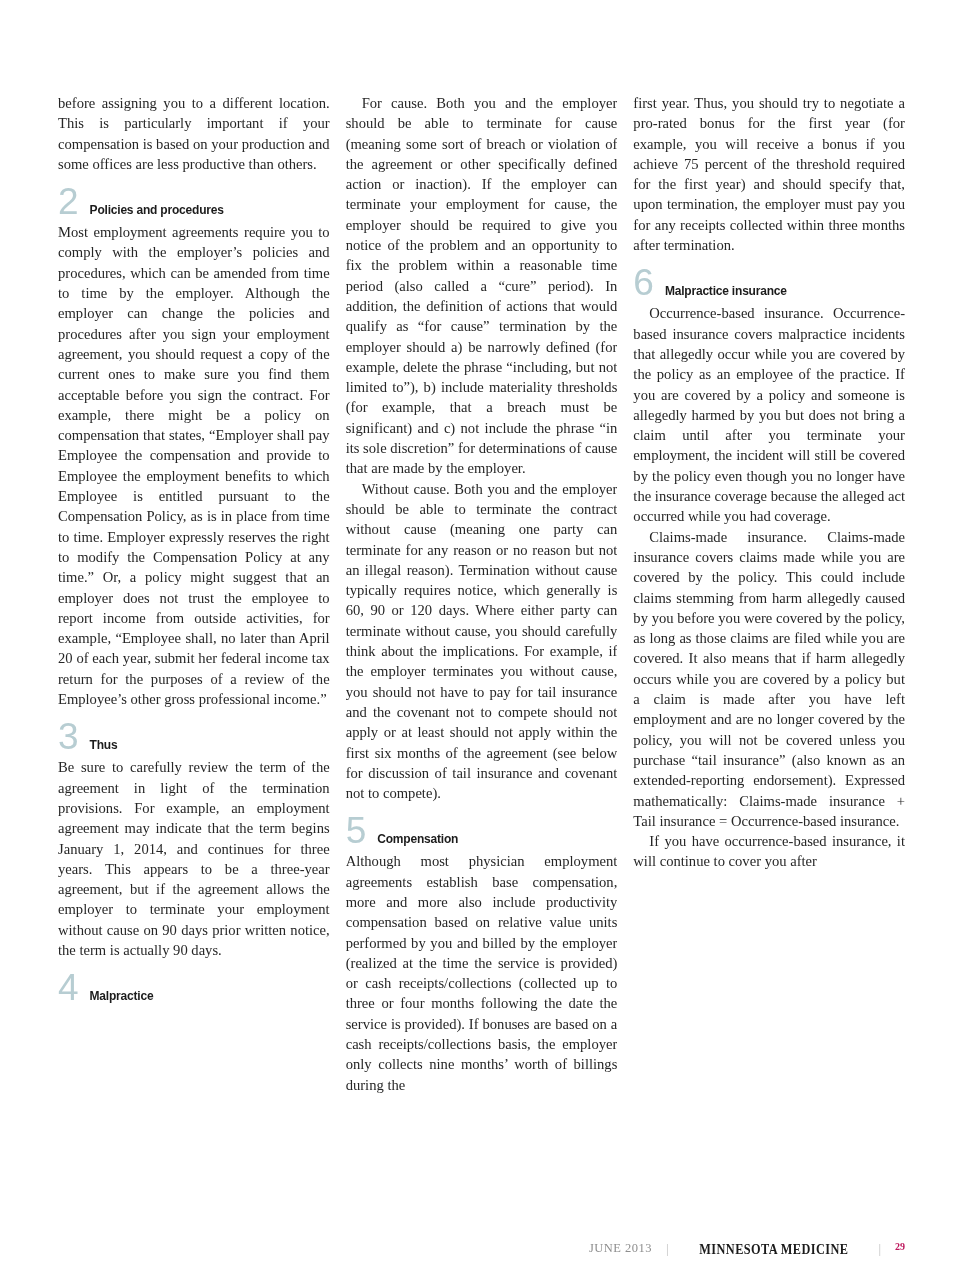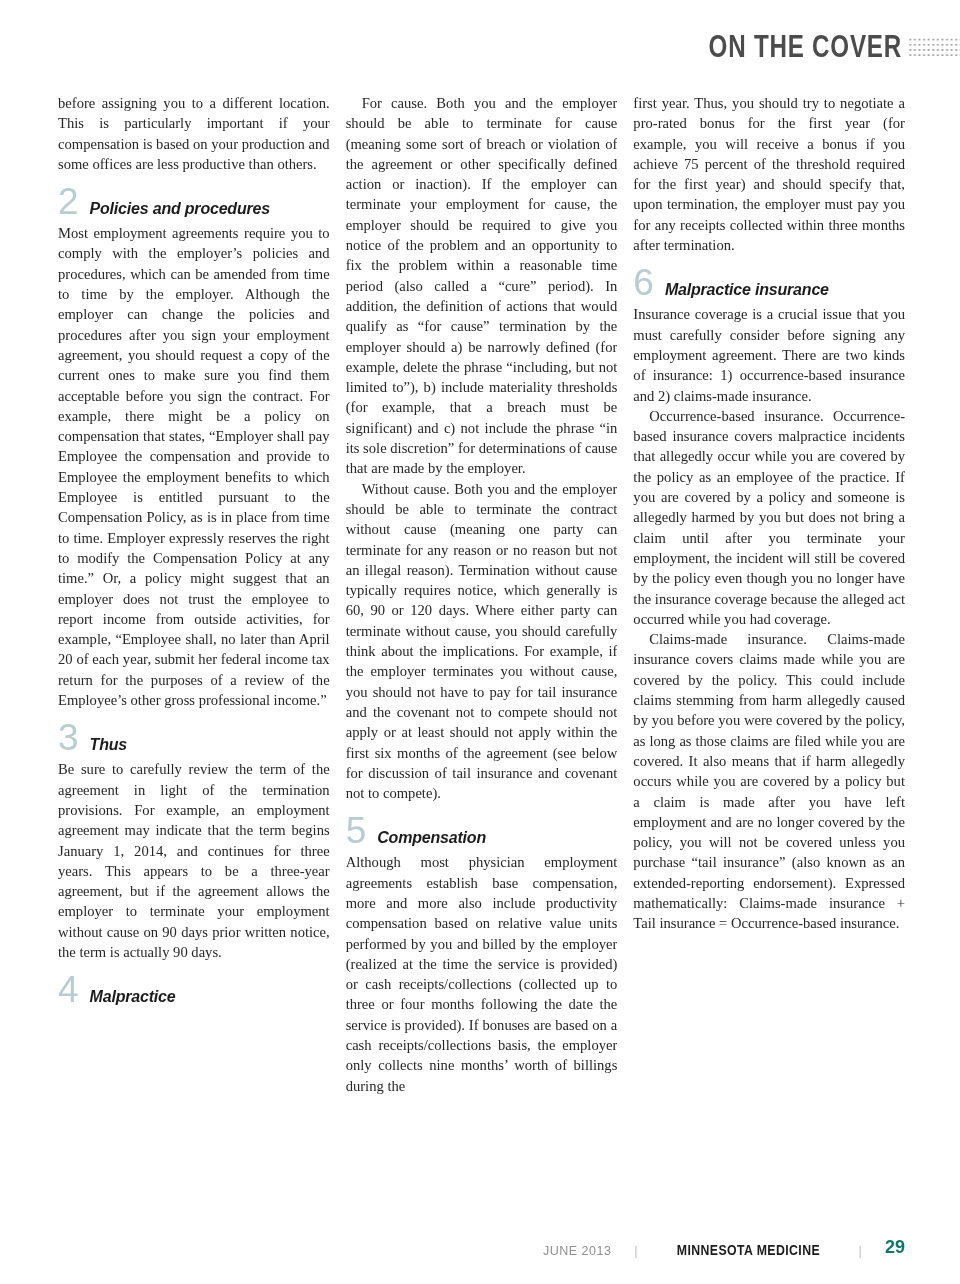--- a/index.html
+++ b/index.html
@@ -60,56 +60,51 @@
   .section-number{
     font-family:"Liberation Sans", sans-serif;
     font-weight:400;
     font-size:37px;
     line-height:30px;
     color:#b7cdd2;
   }
   .section-title{
     font-family:"Liberation Sans", sans-serif;
     font-weight:700;
-    font-size:16px;
+    font-size:12px;
     color:#1c1c1c;
     letter-spacing:-0.2px;
-    font-style:italic;
   }
 
   
   .footer{
     position:absolute;right:55px;bottom:26px;
-    display:flex;align-items:flex-end;gap:23px;
-    font-family:Liberation Sans, sans-serif;
+    display:flex;align-items:flex-start;gap:14px;
+    font-family:Liberation Serif, serif;
   }
   .footer-issue{
     font-size:12.5px;color:#8e8e8e;letter-spacing:0.5px;
   }
   .footer-sep{
     color:#c0c0c0;font-size:13px;font-weight:400;
   }
   .footer-magazine{
     font-size:15px;font-weight:700;color:#1b1b1b;letter-spacing:0.5px;
     display:inline-block;transform:scaleX(0.82);transform-origin:center;
     white-space:nowrap;
   }
   .footer-page{
-    font-size:18px;font-weight:700;color:#0f766e;
+    font-size:10px;font-weight:700;color:#be185d;
   }
 </style>
 </head>
 <body>
 
 <div class="page">
 
-  <div class="header">
-    <span class="header-title">ON THE COVER</span>
-    <span class="halftone"></span>
-  </div>
 
   <div class="columns">
     <div class="col">
         <p class="para">before assigning you to a different location. This is particularly important if your compensation is based on your production and some offices are less productive than others.</p>
         <div class="section-head">
           <span class="section-number">2</span>
           <span class="section-title">Policies and procedures</span>
         </div>
         <p class="para">Most employment agreements require you to comply with the employer’s policies and procedures, which can be amended from time to time by the employer. Although the employer can change the policies and procedures after you sign your employment agreement, you should request a copy of the current ones to make sure you find them acceptable before you sign the contract. For example, there might be a policy on compensation that states, “Employer shall pay Employee the compensation and provide to Employee the employment benefits to which Employee is entitled pursuant to the Compensation Policy, as is in place from time to time. Employer expressly reserves the right to modify the Compensation Policy at any time.” Or, a policy might suggest that an employer does not trust the employee to report income from outside activities, for example, “Employee shall, no later than April 20 of each year, submit her federal income tax return for the purposes of a review of the Employee’s other gross professional income.”</p>
         <div class="section-head">
@@ -130,23 +125,23 @@
           <span class="section-title">Compensation</span>
         </div>
         <p class="para">Although most physician employment agreements establish base compensation, more and more also include productivity compensation based on relative value units performed by you and billed by the employer (realized at the time the service is provided) or cash receipts/collections (collected up to three or four months following the date the service is provided). If bonuses are based on a cash receipts/collections basis, the employer only collects nine months’ worth of billings during the</p>
       </div>
     <div class="col">
         <p class="para">first year. Thus, you should try to negotiate a pro-rated bonus for the first year (for example, you will receive a bonus if you achieve 75 percent of the threshold required for the first year) and should specify that, upon termination, the employer must pay you for any receipts collected within three months after termination.</p>
         <div class="section-head">
           <span class="section-number">6</span>
           <span class="section-title">Malpractice insurance</span>
         </div>
-        <p class="para">Insurance coverage is a crucial issue that you must carefully consider before signing any employment agreement. There are two kinds of insurance: 1) occurrence-based insurance and 2) claims-made insurance.</p>
         <p class="para indent"><span class="lead">Occurrence-based insurance.</span> Occurrence-based insurance covers malpractice incidents that allegedly occur while you are covered by the policy as an employee of the practice. If you are covered by a policy and someone is allegedly harmed by you but does not bring a claim until after you terminate your employment, the incident will still be covered by the policy even though you no longer have the insurance coverage because the alleged act occurred while you had coverage.</p>
         <p class="para indent"><span class="lead">Claims-made insurance.</span> Claims-made insurance covers claims made while you are covered by the policy. This could include claims stemming from harm allegedly caused by you before you were covered by the policy, as long as those claims are filed while you are covered. It also means that if harm allegedly occurs while you are covered by a policy but a claim is made after you have left employment and are no longer covered by the policy, you will not be covered unless you purchase “tail insurance” (also known as an extended-reporting endorsement). Expressed mathematically: Claims-made insurance + Tail insurance = Occurrence-based insurance.</p>
+        <p class="para indent">If you have occurrence-based insurance, it will continue to cover you after</p>
       </div>
   </div>
 
   <div class="footer">
     <span class="footer-issue">JUNE 2013</span>
     <span class="footer-sep">|</span>
     <span class="footer-magazine">MINNESOTA MEDICINE</span>
     <span class="footer-sep">|</span>
     <span class="footer-page">29</span>
   </div>

